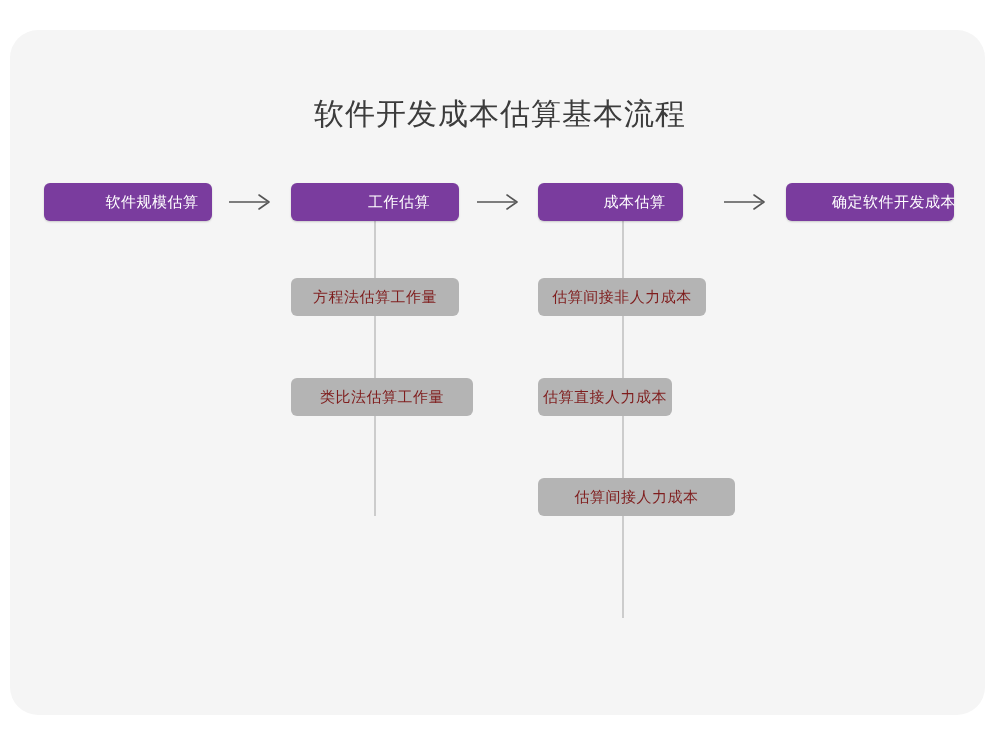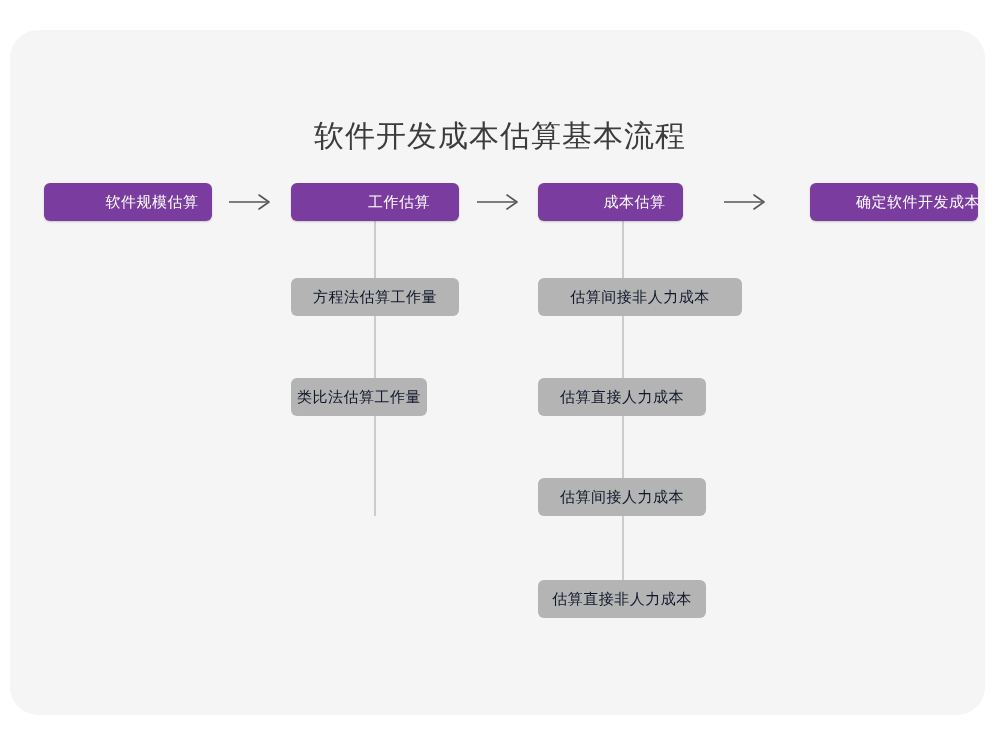--- a/index.html
+++ b/index.html
@@ -36,21 +36,20 @@
     left: 0;
     top: 92px;
     width: 1000px;
     text-align: center;
     font-size: 30px;
     color: #3c3c3c;
     letter-spacing: 1px;
     font-weight: normal;
     line-height: 44px;
     white-space: nowrap;
-    margin-top: 22px;
   }
 
   
   .vline {
     position: absolute;
     width: 2px;
     background: #cccccc;
   }
 
   
@@ -68,21 +67,21 @@
   }
   .node.primary {
     background: #7a3c9e;
     height: 38px;
     box-shadow: 0 1px 2px rgba(0,0,0,0.18);
     padding-left: 48px;
   }
   .node.secondary {
     background: #b4b4b4;
     height: 38px;
-    color: #0f172a;
+    color: #7f1d1d;
   }
 
   
   .arrow {
     position: absolute;
     height: 20px;
   }
   .arrow svg { display: block; }
 </style>
 </head>
@@ -102,21 +101,21 @@
   </div>
 
   <div class="node primary" style="left:291px; top:183px; width:168px;">
     <span>工作估算</span>
   </div>
 
   <div class="node primary" style="left:538px; top:183px; width:145px;">
     <span>成本估算</span>
   </div>
 
-  <div class="node primary" style="left:786px; top:183px; width:168px;margin-left:24px;">
+  <div class="node primary" style="left:786px; top:183px; width:168px;">
     <span>确定软件开发成本</span>
   </div>
 
   <div class="arrow" style="left:229px; top:192px; width:44px;">
     <svg width="44" height="20" viewBox="0 0 44 20">
       <line x1="0" y1="10" x2="38" y2="10" stroke="#555555" stroke-width="1.6"></line>
       <polyline points="30,3 40,10 30,17" fill="none" stroke="#555555" stroke-width="1.6" stroke-linecap="round" stroke-linejoin="round"></polyline>
     </svg>
   </div>
 
@@ -131,34 +130,31 @@
     <svg width="44" height="20" viewBox="0 0 44 20">
       <line x1="0" y1="10" x2="38" y2="10" stroke="#555555" stroke-width="1.6"></line>
       <polyline points="30,3 40,10 30,17" fill="none" stroke="#555555" stroke-width="1.6" stroke-linecap="round" stroke-linejoin="round"></polyline>
     </svg>
   </div>
 
   <div class="node secondary" style="left:291px; top:278px; width:168px;">
     <span>方程法估算工作量</span>
   </div>
 
-  <div class="node secondary" style="left:291px; top:378px; width:136px;">
+  <div class="node secondary" style="left:291px; top:378px; width:182px;">
     <span>类比法估算工作量</span>
   </div>
 
 
-  <div class="node secondary" style="left:538px; top:278px; width:204px;justify-content:center;">
+  <div class="node secondary" style="left:538px; top:278px; width:168px;justify-content:center;">
     <span>估算间接非人力成本</span>
   </div>
 
-  <div class="node secondary" style="left:538px; top:378px; width:168px;">
+  <div class="node secondary" style="left:538px; top:378px; width:134px;">
     <span>估算直接人力成本</span>
   </div>
 
-  <div class="node secondary" style="left:538px; top:478px; width:168px;">
+  <div class="node secondary" style="left:538px; top:478px; width:197px;">
     <span>估算间接人力成本</span>
   </div>
 
-  <div class="node secondary" style="left:538px; top:580px; width:168px;">
-    <span>估算直接非人力成本</span>
-  </div>
 
 </div>
 
 </body></html>

